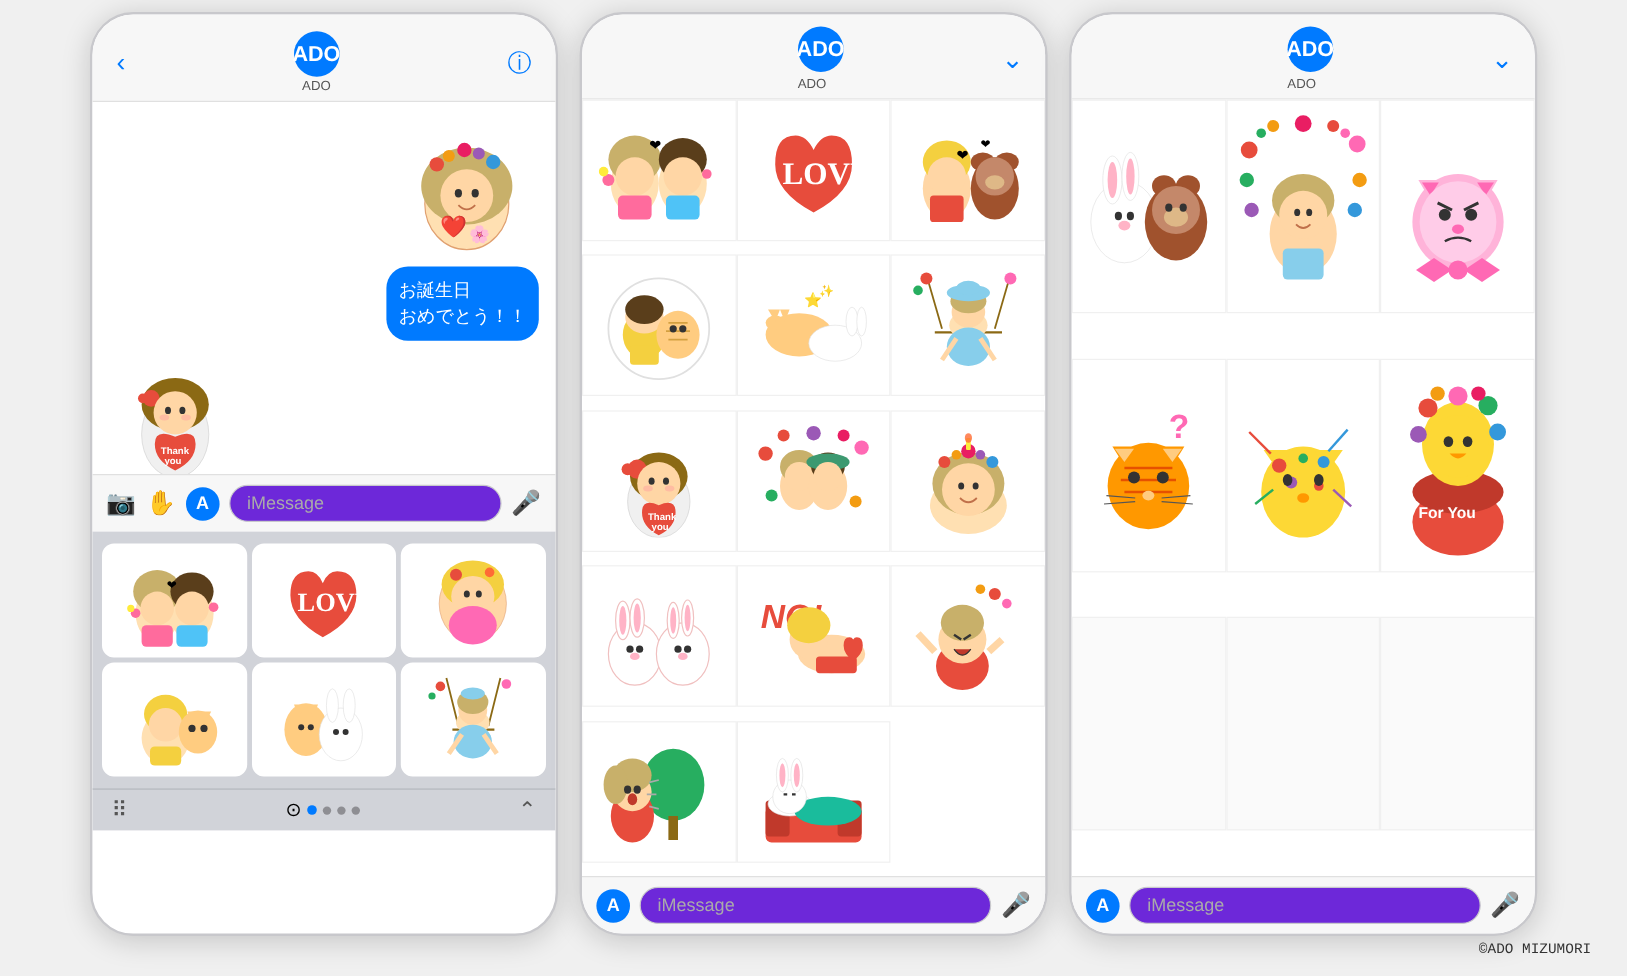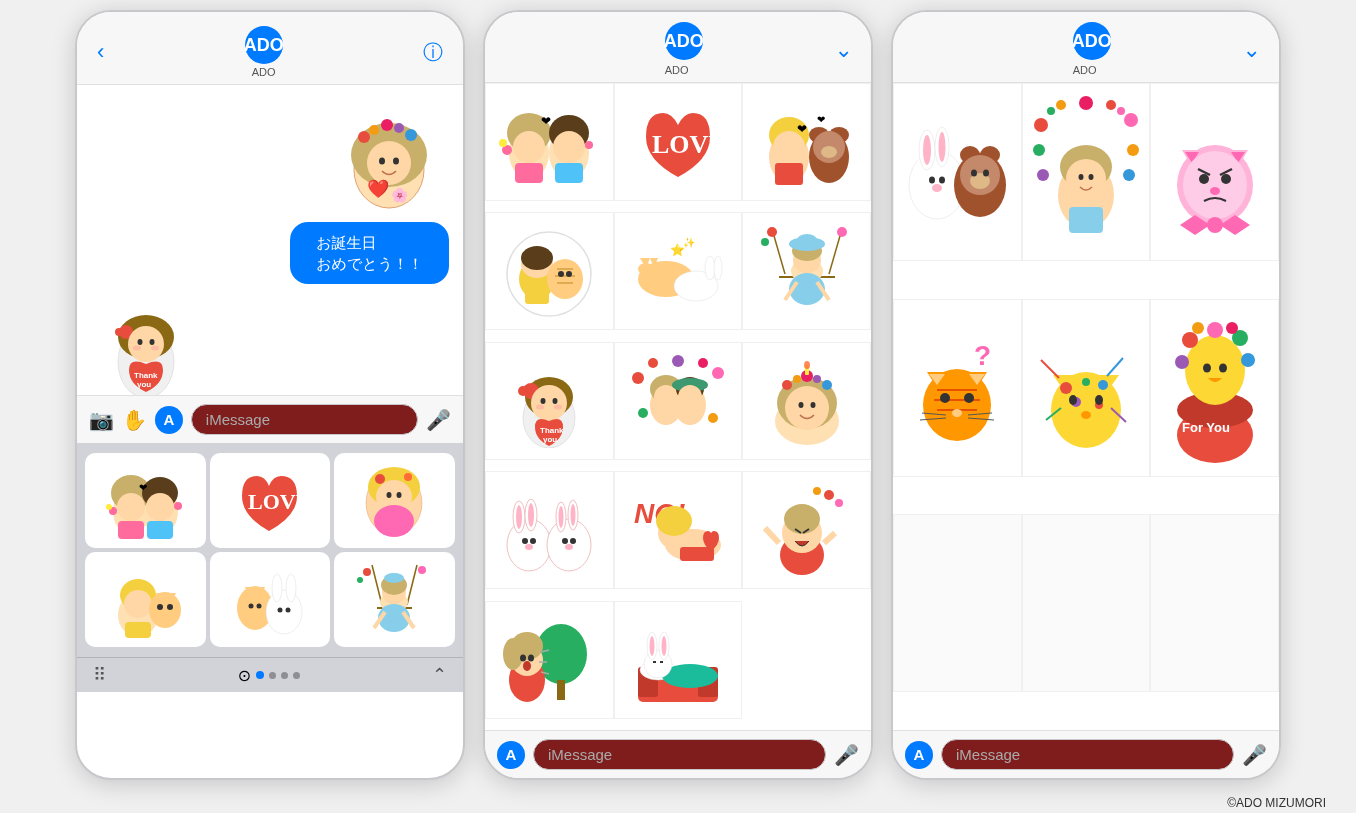--- a/index.html
+++ b/index.html
@@ -97,21 +97,21 @@
     }
 
     .msg-row.outgoing {
       align-items: flex-end;
     }
 
     .chat-bubble {
       background: #007aff;
       color: white;
       border-radius: 18px;
-      padding: 10px 26px;
+      padding: 10px 10px;
       max-width: 200px;
       font-size: 15px;
       line-height: 1.4;
       margin-top: 4px;
     }
 
     
     .input-bar {
       display: flex;
       align-items: center;
@@ -141,21 +141,21 @@
       font-weight: bold;
       flex-shrink: 0;
     }
 
     .imessage-input {
       flex: 1;
       border: 1px solid #c8c8cc;
       border-radius: 18px;
       padding: 6px 14px;
       font-size: 15px;
-      background: #7f1d1d;
+      background: #6d28d9;
       color: #aaa;
     }
 
     .mic-btn {
       color: #8e8e93;
       font-size: 18px;
     }
 
     
     .sticker-tray {
@@ -222,21 +222,22 @@
       justify-content: center;
       align-items: flex-end;
     }
 
     .page-footer {
       text-align: right;
       width: 100%;
       padding-right: 30px;
       font-size: 12px;
       color: #333;
-      margin-top: 16px;
+      margin-top: 4px;
+      font-family: Liberation Mono, monospace;
     }
 
     
     .top-bar-thin {
       display: flex;
       align-items: center;
       justify-content: space-between;
       padding: 10px 18px 4px 18px;
       background: #f7f7f7;
       border-bottom: 1px solid #e0e0e0;

